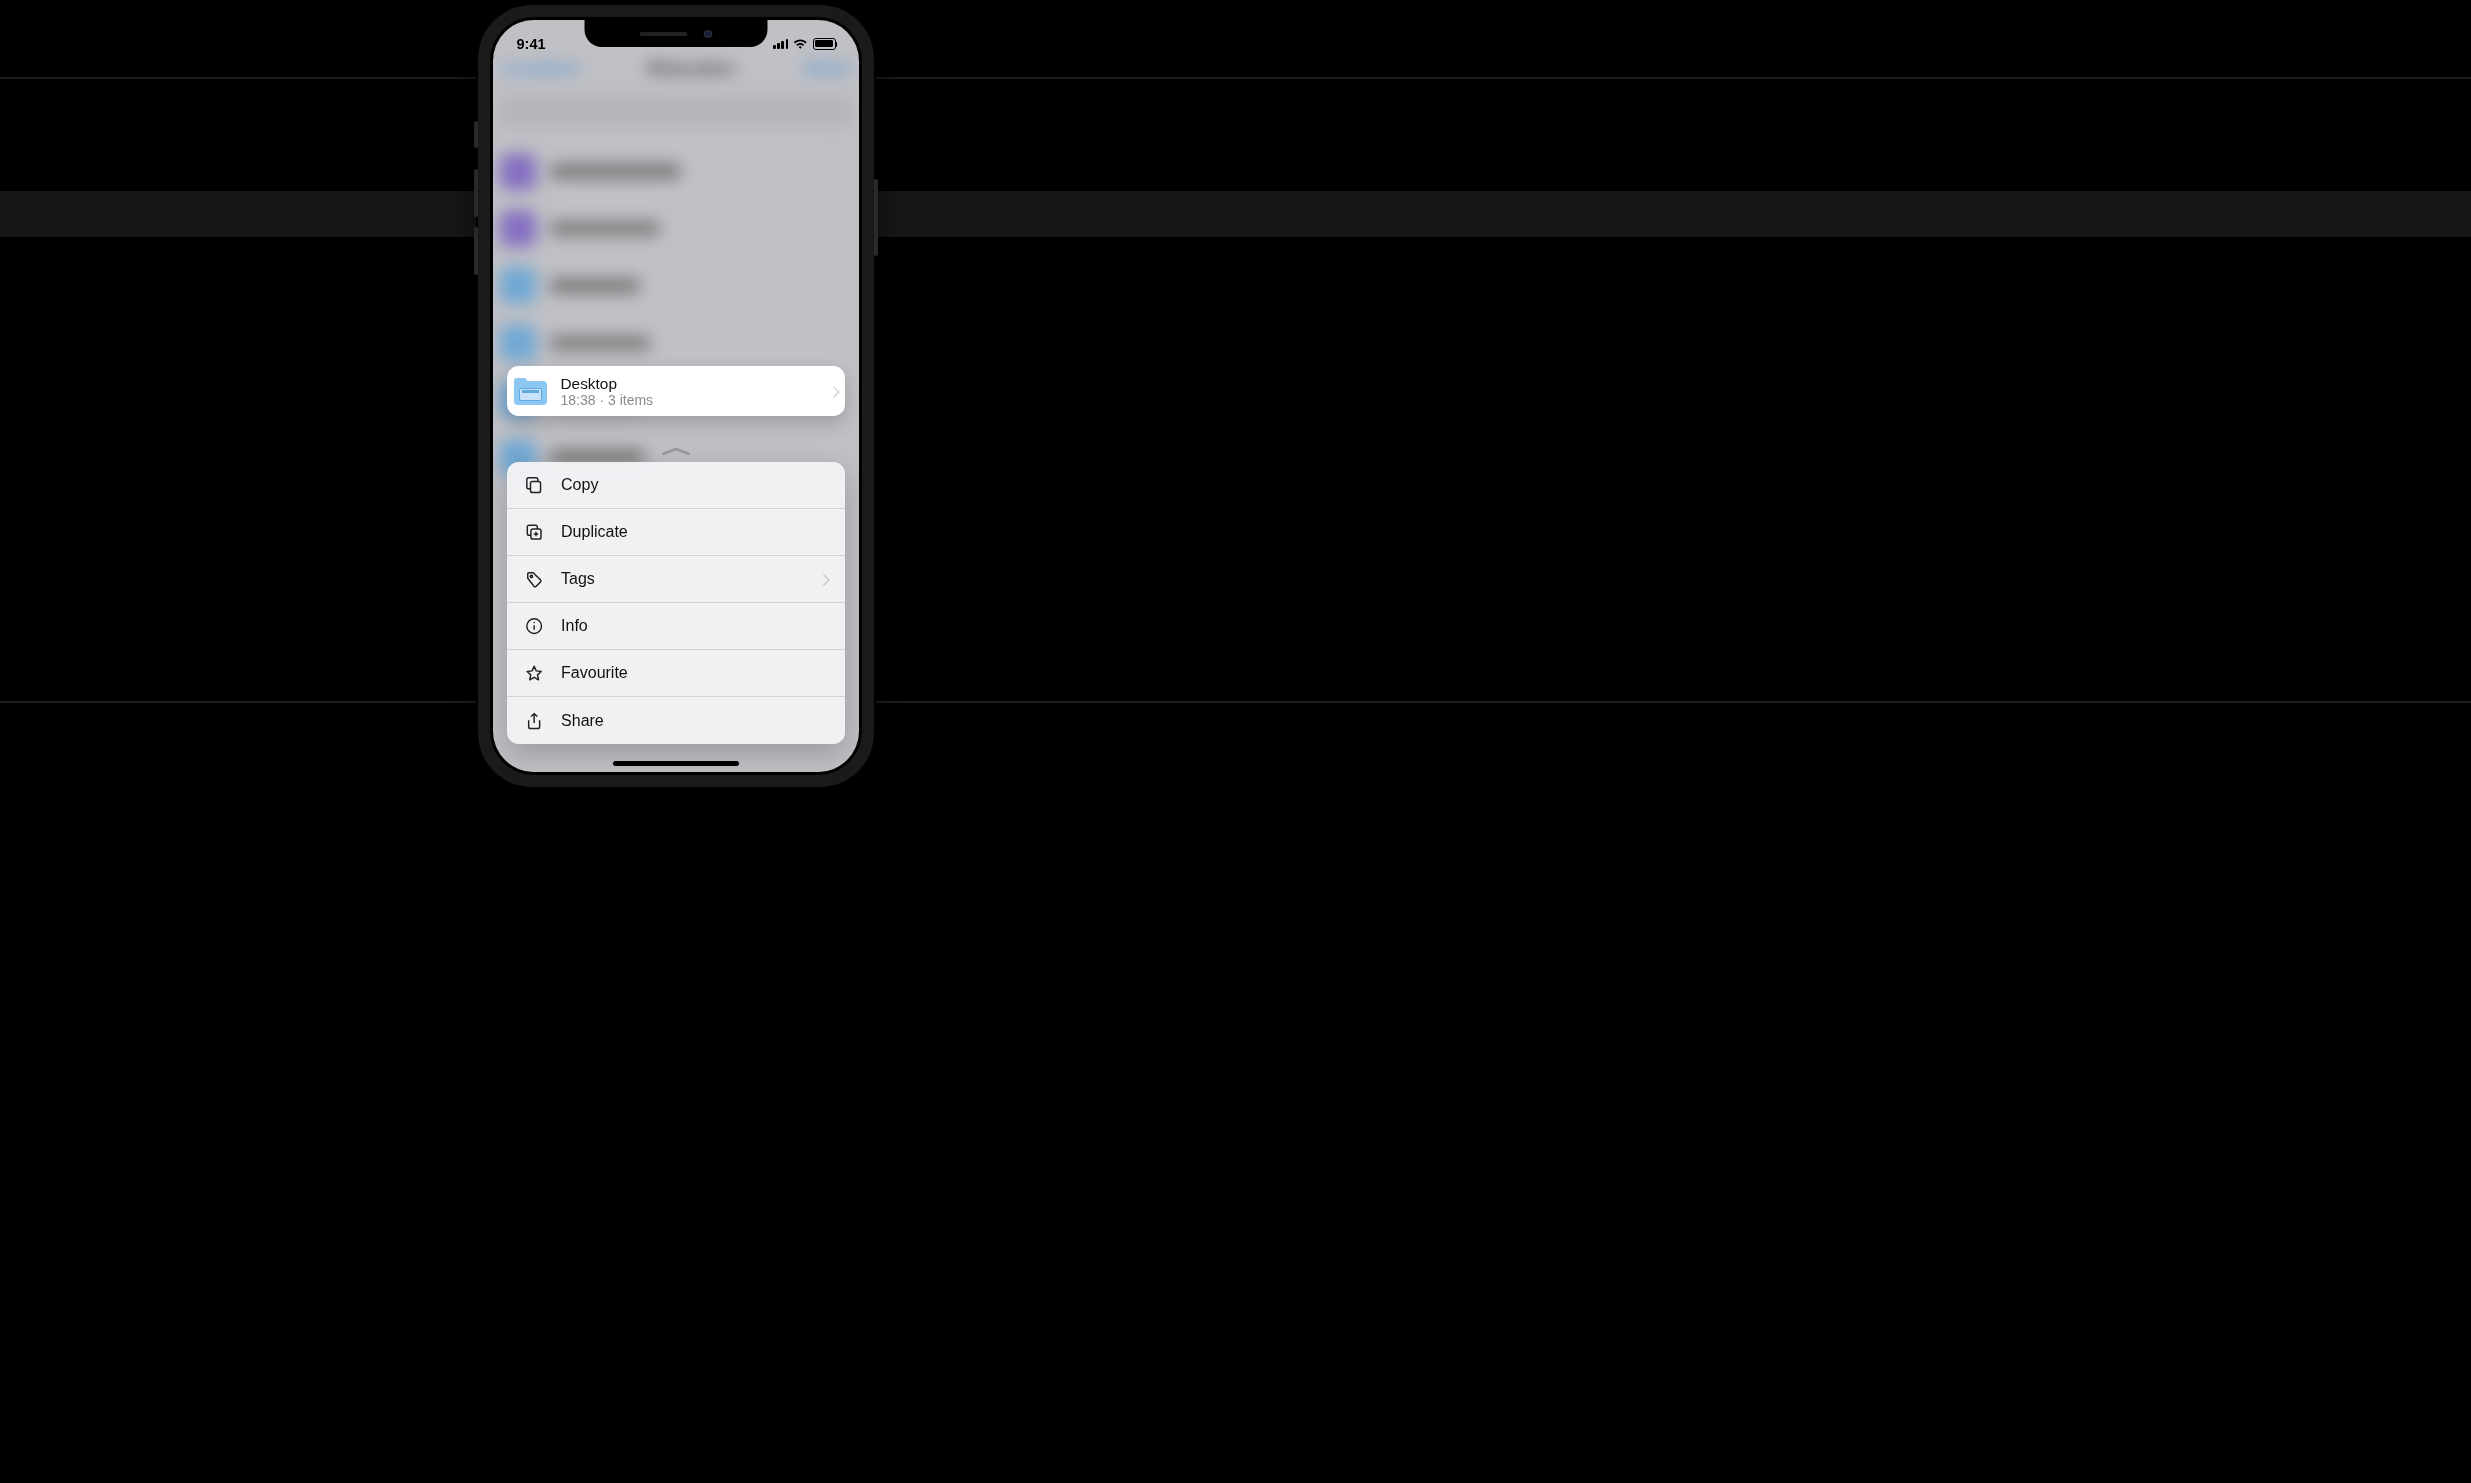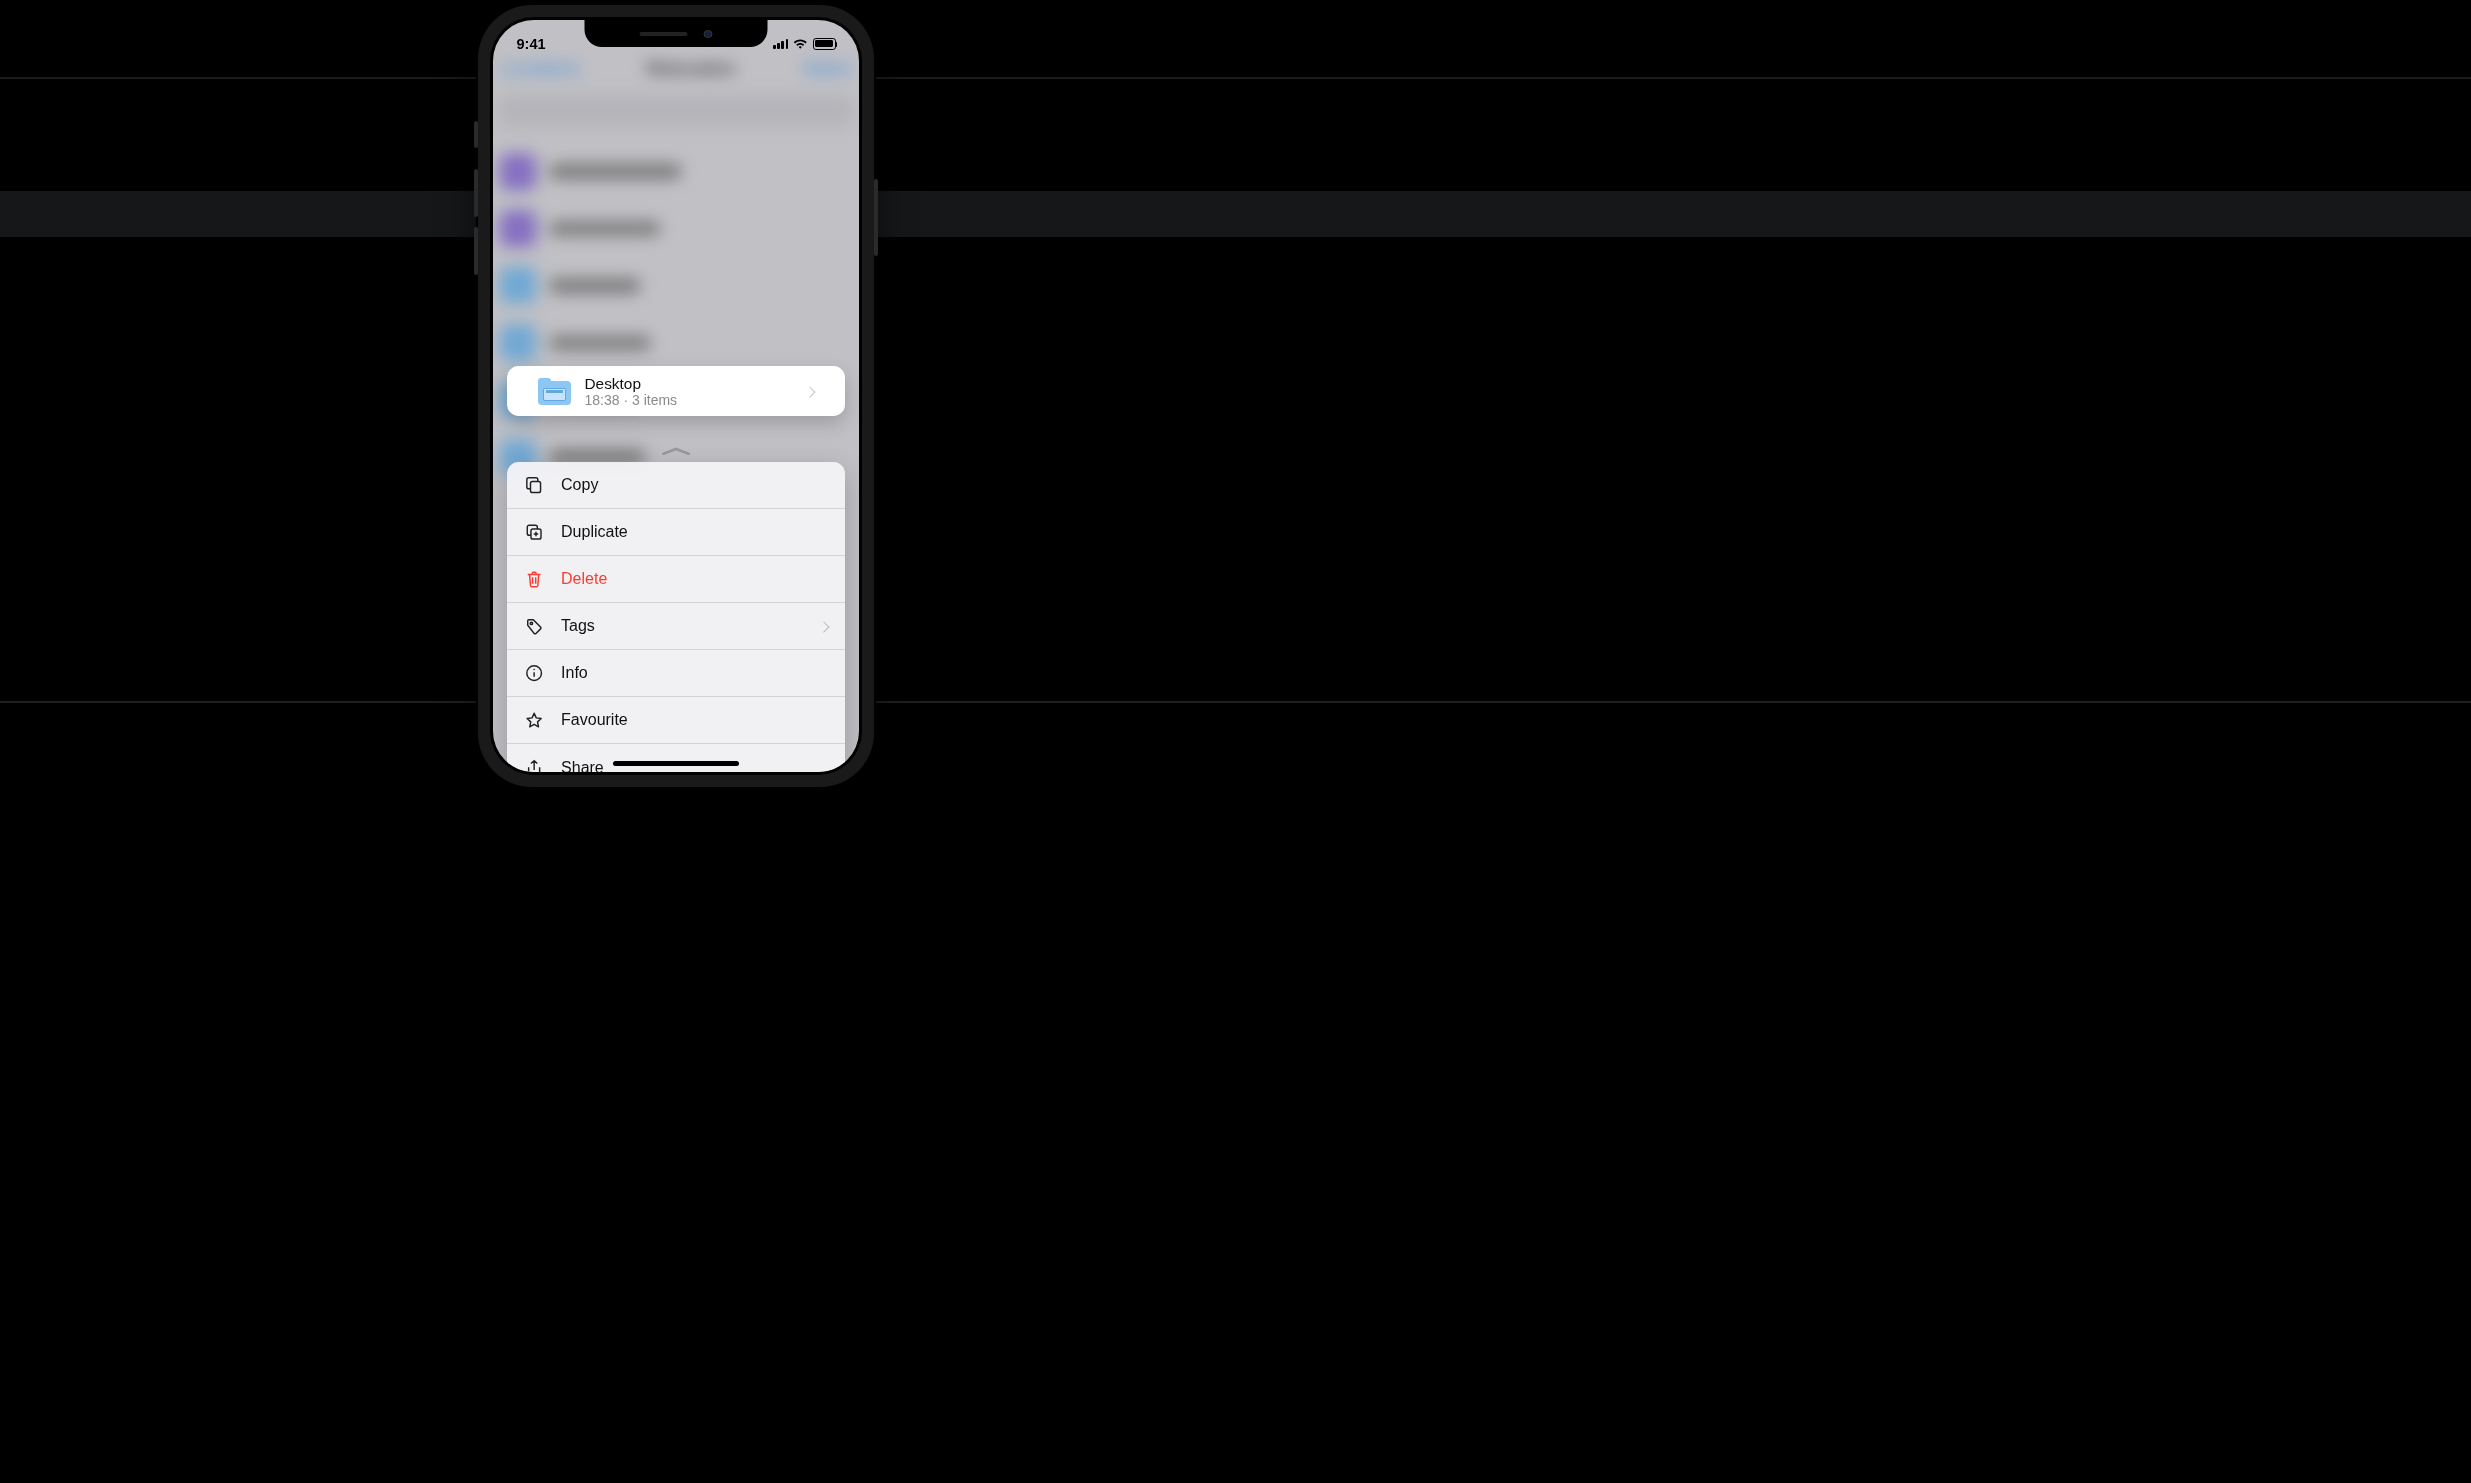--- a/index.html
+++ b/index.html
@@ -132,21 +132,21 @@
     background: rgba(120,120,125,.25);
   }
 
   .preview-card {
     position: absolute;
     top: 346px; left: 13.5px; right: 13.5px;
     background: #fff;
     border-radius: 11.6px;
     height: 50px;
     display: flex; align-items: center;
-    padding: 0 31px;
+    padding: 0 7px;
     box-shadow: 0 7.7px 19.3px rgba(0,0,0,.18);
     z-index: 20;
   }
   .folder-icon {
     width: 33px; height: 27px; position: relative; margin-right: 13.5px;
   }
   .folder-icon .back {
     position:absolute; inset:0; top:2.9px;
     background:#8cc7f3; border-radius:3.9px;
   }
@@ -323,30 +323,20 @@
           <span class="mi-icon">
             <svg width="18.3" height="18.3" viewBox="0 0 20 20" fill="none" stroke="#222" stroke-width="1.6">
               <rect x="6.5" y="6.5" width="11" height="11" rx="2"></rect>
               <path d="M6.5 13.5 H4.5 a2 2 0 0 1 -2 -2 V4.5 a2 2 0 0 1 2 -2 h7 a2 2 0 0 1 2 2 v2"></path>
               <path d="M12 9.5 v5 M9.5 12 h5"></path>
             </svg>
           </span>
           <span>Duplicate</span>
         </div>
 
-        <div class="menu-item destructive">
-          <span class="mi-icon">
-            <svg width="18.3" height="18.3" viewBox="0 0 20 20" fill="none" stroke="#ff3b30" stroke-width="1.6">
-              <path d="M3 5 h14 M8 5 V3.5 a1 1 0 0 1 1 -1 h2 a1 1 0 0 1 1 1 V5"></path>
-              <path d="M5 5 l1 12 a1.5 1.5 0 0 0 1.5 1.4 h5 a1.5 1.5 0 0 0 1.5 -1.4 L15 5"></path>
-              <path d="M8.3 8 v7 M11.7 8 v7"></path>
-            </svg>
-          </span>
-          <span>Delete</span>
-        </div>
 
         <div class="menu-item">
           <span class="mi-icon">
             <svg width="18.3" height="18.3" viewBox="0 0 20 20" fill="none" stroke="#222" stroke-width="1.6">
               <path d="M3 9 V4 a1 1 0 0 1 1 -1 h5 l8 8 a1.4 1.4 0 0 1 0 2 l-5 5 a1.4 1.4 0 0 1 -2 0 Z"></path>
               <circle cx="7" cy="7" r="1.3"></circle>
             </svg>
           </span>
           <span>Tags</span>
           <div class="mi-chevron"></div>

